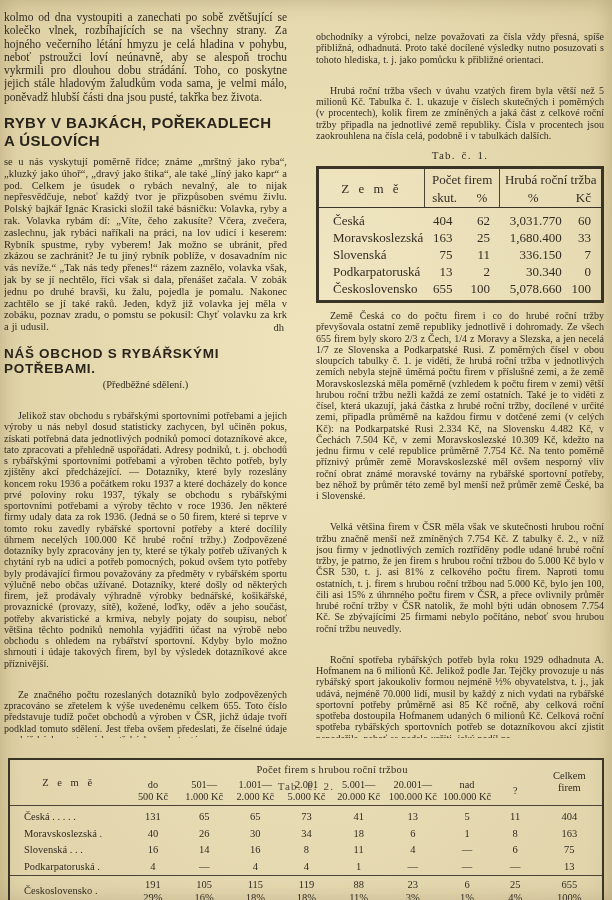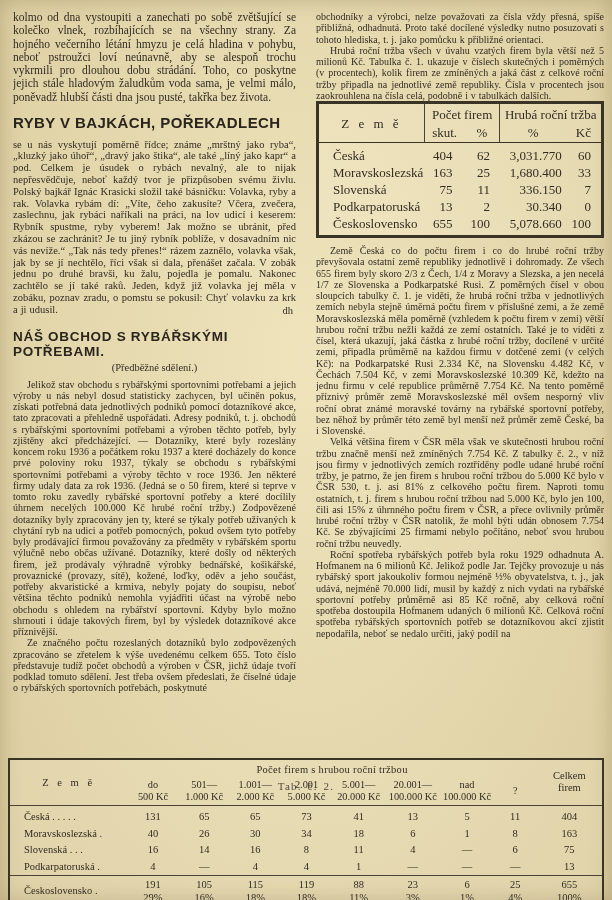--- a/index.html
+++ b/index.html
@@ -7,28 +7,28 @@
     position:relative; width:612px; height:900px; margin:0 auto;
     background:#e9dcb0;
     background-image: radial-gradient(ellipse at 50% 40%, rgba(255,250,225,.25), rgba(120,95,40,.12));
     box-shadow: inset 0 0 22px rgba(95,72,28,.28);
     overflow:hidden;
     color:#322c22;
     font-family:"Liberation Serif", serif;
     -webkit-font-smoothing: antialiased;
   }
   .col { position:absolute; top:11px; overflow:hidden; }
-  .col-left  { left:13px;  width:283px; height:727px; }
+  .col-left  { left:4px;  width:283px; height:727px; }
   .col-right { left:316px; width:288px; height:727px; }
 
   p { margin:0; text-align:justify; word-spacing:.4px; }
   .intro   { font-size:11.5px; line-height:13.3px; }
   .fable   { font-size:10.5px; line-height:11.8px; }
   .sig     { display:block; text-align:right; margin-top:-11px; padding-right:3px; font-size:10.5px; }
-  .body-sm { font-size:10px; line-height:11.25px; }
+  .body-sm { font-size:10px; line-height:11.25px;margin-top:20px; }
   .indent  { text-indent:14px; }
 
   .h-section {
     font-family:"Liberation Sans", sans-serif; font-weight:bold;
     font-size:15px; line-height:17.5px; letter-spacing:.4px;
     margin:10px 0 7px; color:#2a251c;
   }
   .h-article {
     font-family:"Liberation Sans", sans-serif; font-weight:bold;
     font-size:13.5px; line-height:15px; letter-spacing:.7px;
@@ -78,36 +78,38 @@
 </head>
 <body>
 
 <div class="page">
 
   <div class="col col-left">
     <p class="intro">kolmo od dna vystoupiti a zanechati po sobě zvětšující se kolečko vlnek, rozbíhajících se na všechny strany. Za hojného večerního létání hmyzu je celá hladina v pohybu, neboť pstroužci loví neúnavně, aby se alespoň trochu vykrmili pro dlouhou dobu strádání. Toho, co poskytne jejich stále hladovým žaludkům voda sama, je velmi málo, poněvadž hlubší části dna jsou pusté, takřka bez života.</p>
 
     <div class="h-section">
       <div>RYBY V BAJKÁCH, POŘEKADLECH</div>
+      <div>A ÚSLOVÍCH</div>
     </div>
 
     <p class="fable">se u nás vyskytují poměrně řídce; známe „mrštný jako ryba“, „kluzký jako úhoř“, „dravý jako štika“, ale také „líný jako kapr“ a pod. Celkem je úsudek o rybách nevalný, ale to nijak nepřesvědčuje, neboť každý tvor je přizpůsoben svému živlu. Polský bajkář Ignác Krasicki složil také básničku: Volavka, ryby a rak. Volavka rybám dí: „Víte, čeho zakusíte? Včera, zvečera, zaslechnu, jak rybáci naříkali na práci, na lov udicí i keserem: Rybník spustme, ryby vyberem! Jak možno se ubránit, před zkázou se zachránit? Je tu jiný rybník poblíže, v dosavadním nic vás nevíže.“ „Tak nás tedy přenes!“ rázem zaznělo, volavka však, jak by se jí nechtělo, říci však si dala, přenášet začala. V zobák jednu po druhé bravši, ku žalu, pojedla je pomalu. Nakonec zachtělo se jí také raků. Jeden, když již volavka jej měla v zobáku, poznav zradu, o pomstu se pokusil: Chyť volavku za krk a ji udusil.</p>
     <span class="sig">dh</span>
 
     <div class="h-article">NÁŠ OBCHOD S RYBÁŘSKÝMI POTŘEBAMI.</div>
     <div class="subtitle">(Předběžné sdělení.)</div>
 
     <p class="body-sm indent">Jelikož stav obchodu s rybářskými sportovními potřebami a jejich výroby u nás nebyl dosud statisticky zachycen, byl učiněn pokus, získati potřebná data jednotlivých podniků pomocí dotazníkové akce, tato zpracovati a přehledně uspořádati. Adresy podniků, t. j. obchodů s rybářskými sportovními potřebami a výroben těchto potřeb, byly zjištěny akcí předcházející. — Dotazníky, které byly rozeslány koncem roku 1936 a počátkem roku 1937 a které docházely do konce prvé poloviny roku 1937, týkaly se obchodu s rybářskými sportovními potřebami a výroby těchto v roce 1936. Jen některé firmy udaly data za rok 1936. (Jedná se o 50 firem, které si teprve v tomto roku zavedly rybářské sportovní potřeby a které docílily úhrnem necelých 100.000 Kč hrubé roční tržby.) Zodpovězené dotazníky byly zpracovány jen ty, které se týkaly potřeb užívaných k chytání ryb na udici a potřeb pomocných, pokud ovšem tyto potřeby byly prodávající firmou považovány za předměty v rybářském sportu výlučně nebo občas užívané. Dotazníky, které došly od některých firem, jež prodávaly výhradně výrobky bednářské, košikářské, provaznické (provazy, sítě), kožené, loďky, oděv a jeho součást, potřeby akvaristické a krmiva, nebyly pojaty do soupisu, neboť většina těchto podniků nemohla vyjádřiti účast na výrobě nebo obchodu s ohledem na rybářství sportovní. Kdyby bylo možno shrnouti i údaje takových firem, byl by výsledek dotazníkové akce příznivější.</p>
     <p class="body-sm indent">Ze značného počtu rozeslaných dotazníků bylo zodpovězených zpracováno se zřetelem k výše uvedenému celkem 655. Toto číslo představuje tudíž počet obchodů a výroben v ČSR, jichž údaje tvoří podklad tomuto sdělení. Jest třeba ovšem předeslati, že číselné údaje o rybářských sportovních potřebách, poskytnuté</p>
   </div>
 
   <div class="col col-right">
     <p class="body-sm">obchodníky a výrobci, nelze považovati za čísla vždy přesná, spíše přibližná, odhadnutá. Proto také docílené výsledky nutno posuzovati s tohoto hlediska, t. j. jako pomůcku k přibližné orientaci.</p>
     <p class="body-sm indent">Hrubá roční tržba všech v úvahu vzatých firem byla větší než 5 milionů Kč. Tabulka č. 1. ukazuje v číslech skutečných i poměrných (v procentech), kolik firem ze zmíněných a jaká část z celkové roční tržby připadla na jednotlivé země republiky. Čísla v procentech jsou zaokrouhlena na čísla celá, podobně i v tabulkách dalších.</p>
 
+    <div class="caption">Tab. č. 1.</div>
 
     <table class="tab1">
       <colgroup>
         <col style="width:100px">
           <col style="width:44px">
           <col style="width:38px">
           <col style="width:68px">
           <col style="width:38px">
       </colgroup>
       <thead>

